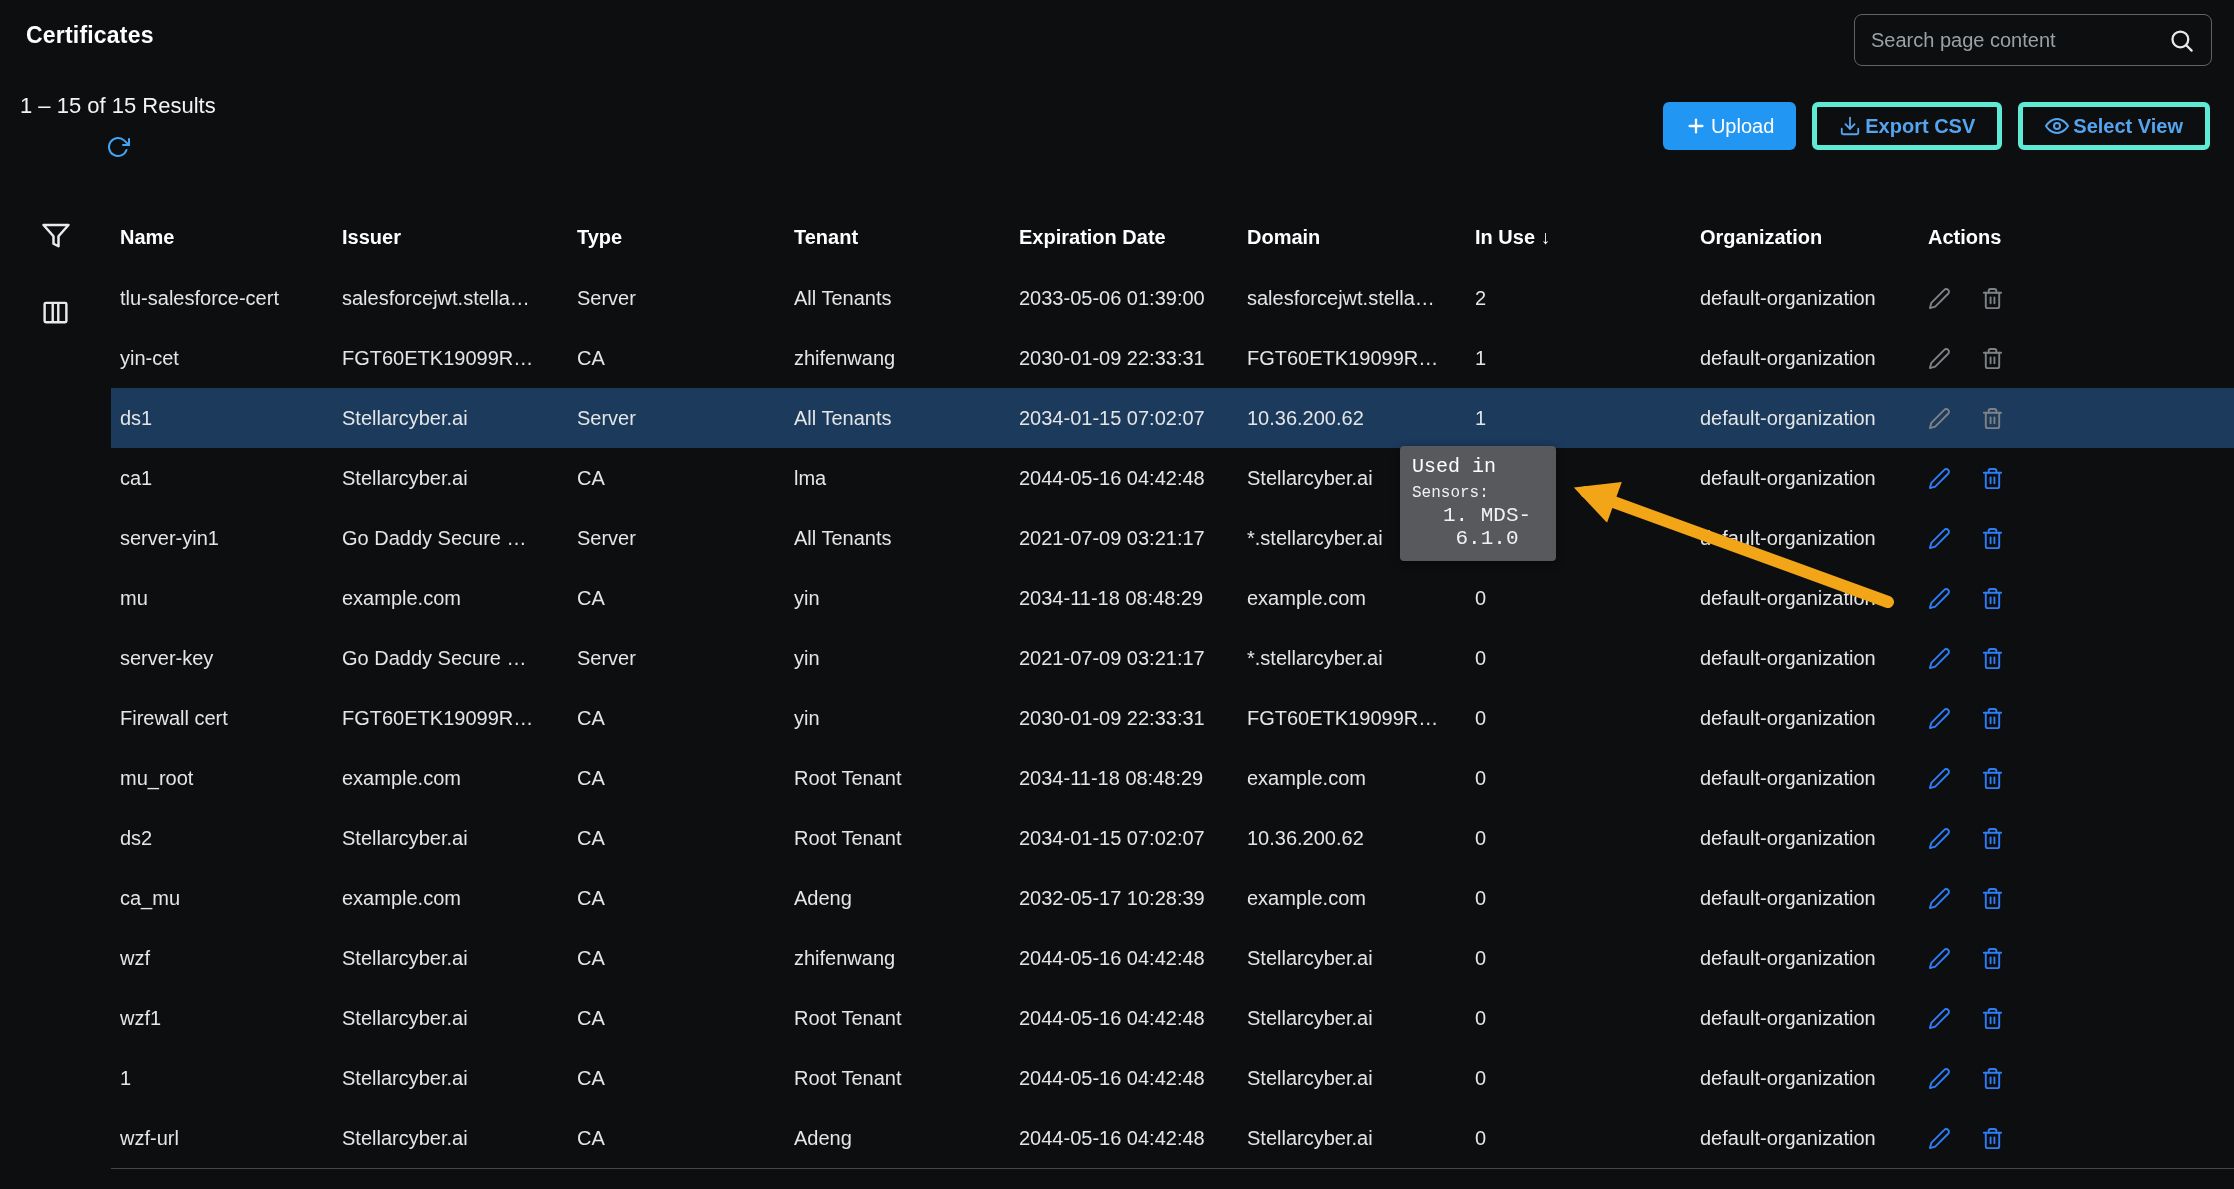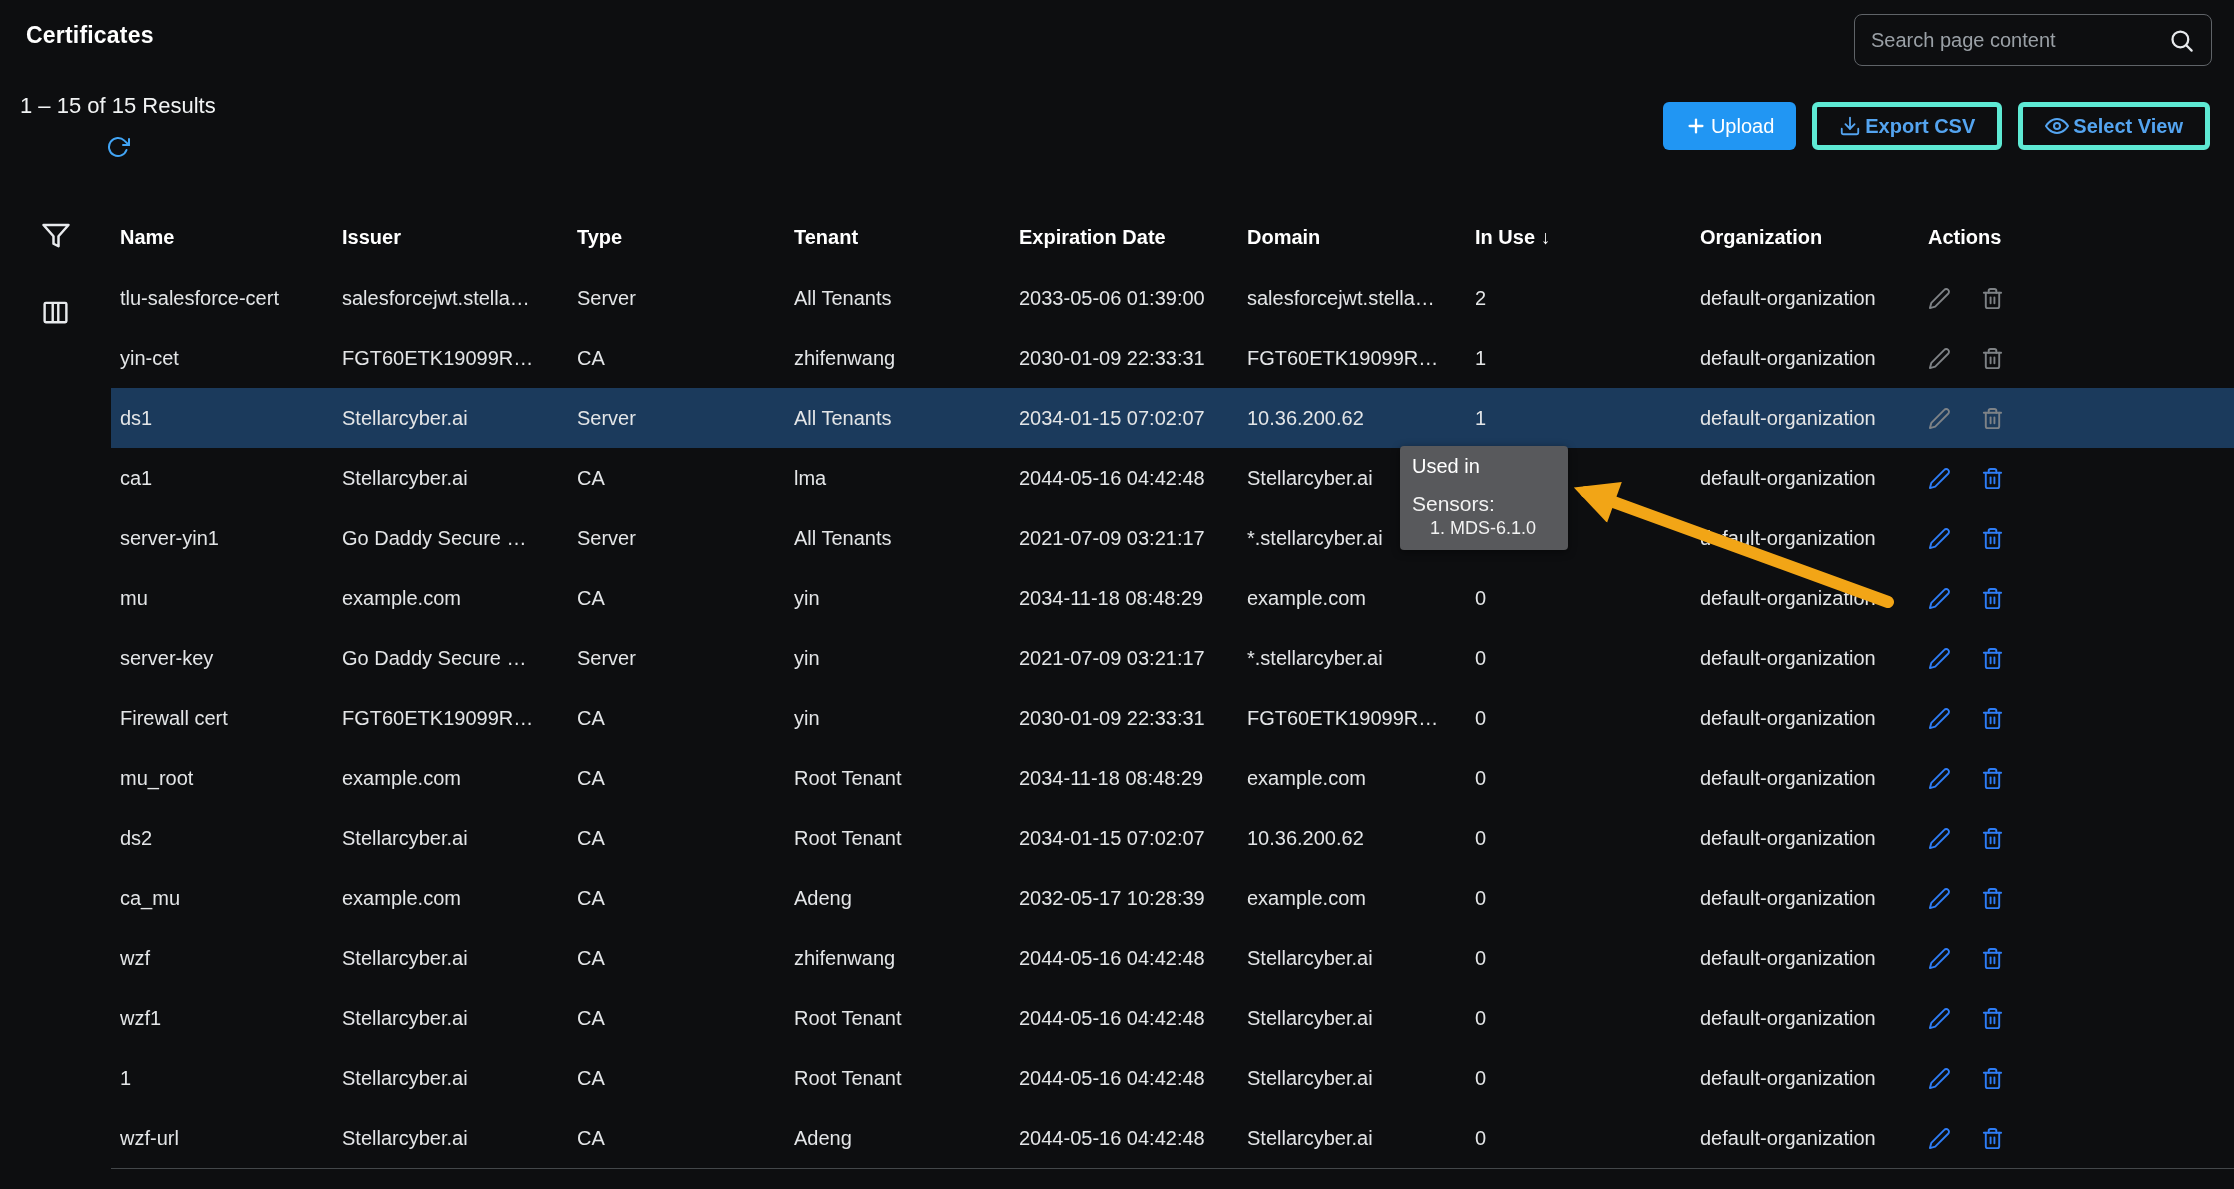--- a/index.html
+++ b/index.html
@@ -72,28 +72,29 @@
   th:first-child, td:first-child { padding-left:9px; }
   tr.selected { background:#1b3a5c; }
   .sort-arrow { margin-left:6px; font-size:19px; font-weight:400; }
 
   .actions-inner { display:flex; align-items:center; gap:30px; height:60px; }
   .action-icon { display:flex; color:#2e7df6; cursor:pointer; }
   tr.disabled .action-icon { color:#7e8286; cursor:default; }
 
   
   .tooltip {
-    position:absolute; left:1400px; top:446px; width:168px;
+    position:absolute; left:1400px; top:446px; width:156px;
     background:#58595c; color:#ffffff; border-radius:4px;
     padding:9px 12px 11px 12px; z-index:5;
     box-shadow:0 2px 8px rgba(0,0,0,.45);
+    font-family:Liberation Mono, monospace;
   }
   .tooltip-title { font-size:20px; color:#ffffff; }
-  .tooltip-line { font-size:21px; color:#f2f2f2; margin-top:14px; }
-  .tooltip-item { font-size:18px; color:#f2f2f2; margin-top:2px; margin-left:18px; }
+  .tooltip-line { font-size:16px; color:#f2f2f2; margin-top:6px; }
+  .tooltip-item { font-size:21px; color:#f2f2f2; margin-top:2px; margin-left:18px;text-align:center; }
 
   
   .arrow-svg { position:absolute; left:1528px; top:452px; z-index:6; pointer-events:none; }
 </style>
 </head>
 <body>
 
 <div class="topbar">
   <h1 class="page-title">Certificates</h1>
   <div class="searchbox">

